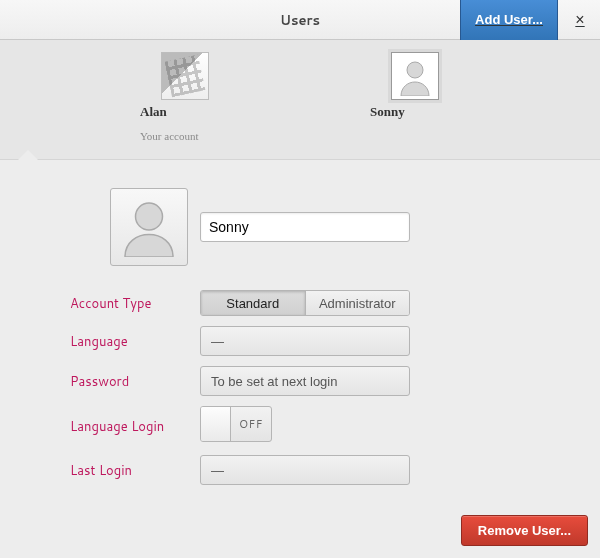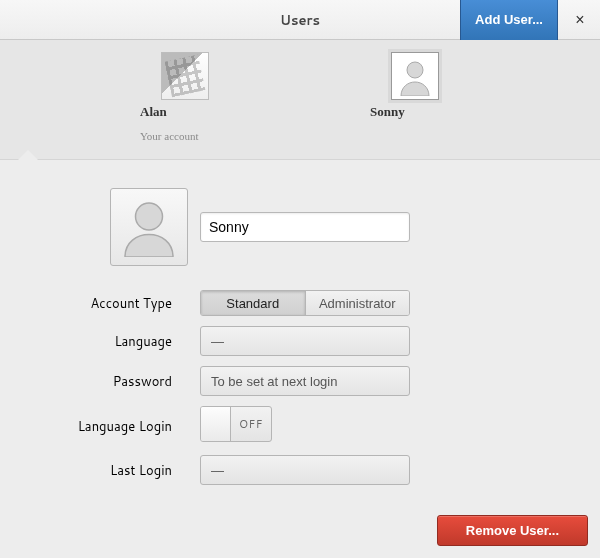--- a/index.html
+++ b/index.html
@@ -15,20 +15,21 @@
   }
 
   
   .titlebar {
     height:40px;
     background:linear-gradient(#f7f7f7,#ededed);
     border-bottom:1px solid #c8c8c8;
     display:flex;
     align-items:center;
     padding:0 6px 0 12px;
+    text-decoration:underline;
   }
   .titlebar .spacer { flex:1; }
   .title-text {
     position:absolute; left:0; right:0; text-align:center;
     font-weight:bold; color:#444; line-height:40px;
     pointer-events:none;
   }
   .btn-primary {
     background:linear-gradient(#4a90d9,#3073b5);
     border:1px solid #275891;
@@ -93,22 +94,22 @@
 
   
   .detail {
     padding:28px 70px 0 70px;
   }
   .row {
     display:flex; align-items:center;
     margin-bottom:10px;
   }
   .row .lbl {
-    width:130px; text-align:right; padding-right:28px;
-    color:#000000;
+    width:130px; text-align:left; padding-right:28px;
+    color:#be185d;
   }
   .row .ctl { flex:1; max-width:210px; }
 
   .avatar-big {
     width:78px; height:78px;
     border:1px solid #b5b5b5;
     background:linear-gradient(#f8f8f8,#e7e7e7);
     border-radius:3px;
     display:flex;align-items:center;justify-content:center;
     cursor:pointer;
@@ -161,21 +162,21 @@
     width:40px; display:flex; align-items:center; justify-content:center;
     font-size:11px; color:#666; letter-spacing:0.5px;
   }
 
   
   .btn-danger {
     position:absolute; right:12px; bottom:12px;
     background:linear-gradient(#e74c3c,#c0392b);
     border:1px solid #922b21; color:#fff;
     font-weight:bold; border-radius:3px;
-    padding:7px 28px; cursor:pointer; font-size:13px;
+    padding:7px 16px; cursor:pointer; font-size:13px;
     box-shadow:inset 0 1px rgba(255,255,255,.2);
   }
 
   
   svg.person { display:block; }
 
   
   .calc-thumb {
     width:48px;height:48px;
     background:

